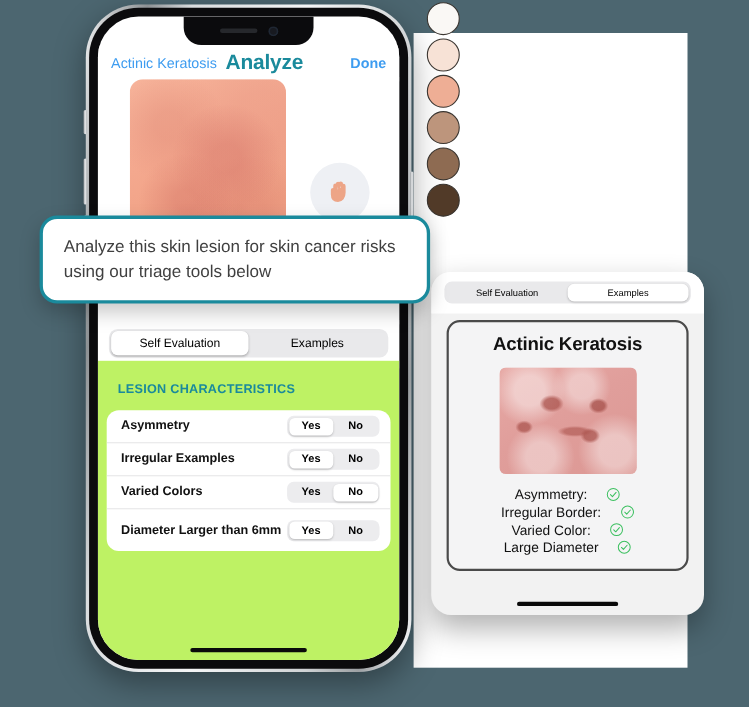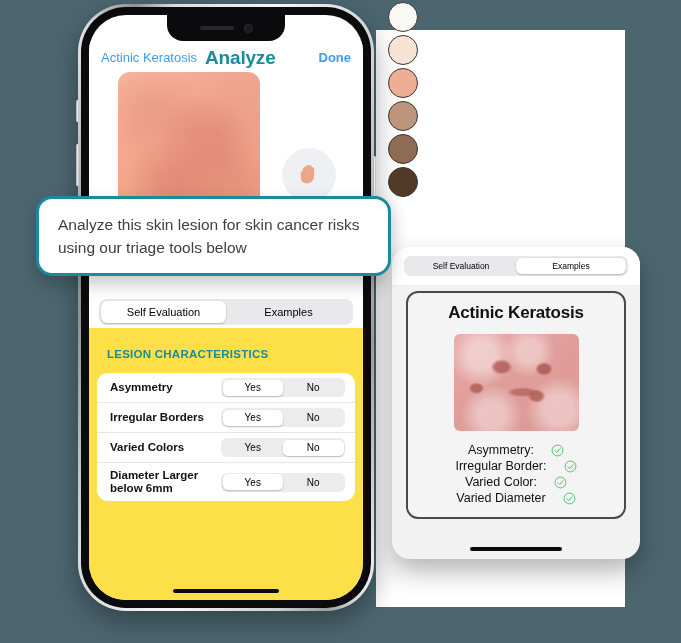--- a/index.html
+++ b/index.html
@@ -221,21 +221,21 @@
     font-weight: 500;
   }
   .seg-item.active {
     background: #ffffff;
     box-shadow: 0 1px 2px rgba(0,0,0,0.20), 0 0 0 0.4px rgba(0,0,0,0.04);
   }
 
   .app-body {
     position: absolute;
     top: 313px; left: 0; right: 0; bottom: 0;
-    background: #fde047;
+    background: #bef264;
     overflow: hidden;
   }
   .section-header {
     font-size: 11.5px;
     font-weight: 700;
     color: #1a8a9c;
     letter-spacing: 0.25px;
     padding: 20px 0 9px 18px;
   }
   .card-group {
@@ -259,24 +259,25 @@
     font-weight: 700;
     color: #111;
     line-height: 13px;
     flex: 1;
   }
   .yesno {
     display: flex;
     background: #ececee;
     border-radius: 6px;
     padding: 1.5px;
-    width: 124px;
+    width: 84px;
     height: 19px;
     box-sizing: border-box;
     flex: none;
+    font-weight: bold;
   }
   .yesno-opt {
     flex: 1;
     display: flex;
     align-items: center;
     justify-content: center;
     font-size: 10px;
     color: #000;
     border-radius: 5px;
   }
@@ -392,21 +393,21 @@
       linear-gradient(150deg,#e7a9a5 0%, #e09e9b 45%, #dc9894 100%);
   }
   .crit-list {
     display: flex;
     flex-direction: column;
     gap: 2px;
     align-items: center;
   }
   .crit-row {
     display: flex;
-    align-items: center;
+    align-items: flex-start;
     gap: 17px;
     font-size: 12.5px;
     color: #111;
   }
   .check-icon {
     width: 13px;
     height: 13px;
     flex: none;
   }
   .tablet-home {
@@ -477,35 +478,35 @@
 
       <div class="card-group">
         <div class="row">
           <div class="row-label">Asymmetry</div>
           <div class="yesno">
             <div class="yesno-opt on">Yes</div>
             <div class="yesno-opt">No</div>
           </div>
         </div>
         <div class="row">
-          <div class="row-label">Irregular Borders</div>
+          <div class="row-label">Irregular Examples</div>
           <div class="yesno">
             <div class="yesno-opt on">Yes</div>
             <div class="yesno-opt">No</div>
           </div>
         </div>
         <div class="row">
           <div class="row-label">Varied Colors</div>
           <div class="yesno">
             <div class="yesno-opt">Yes</div>
             <div class="yesno-opt on">No</div>
           </div>
         </div>
         <div class="row tall">
-          <div class="row-label">Diameter Larger below 6mm</div>
+          <div class="row-label">Diameter Larger than 6mm</div>
           <div class="yesno">
             <div class="yesno-opt on">Yes</div>
             <div class="yesno-opt">No</div>
           </div>
         </div>
       </div>
 
 
     </div>
 
@@ -544,21 +545,21 @@
           </svg>
         </div>
         <div class="crit-row">
           <span>Varied Color:</span>
           <svg class="check-icon" viewBox="0 0 24 24">
             <circle cx="12" cy="12" r="10" fill="none" stroke="#3cc060" stroke-width="1.7"></circle>
             <path d="M7.3 12.3l3.3 3.3 6.2-7" fill="none" stroke="#3cc060" stroke-width="1.7" stroke-linecap="round" stroke-linejoin="round"></path>
           </svg>
         </div>
         <div class="crit-row">
-          <span>Varied Diameter</span>
+          <span>Large Diameter</span>
           <svg class="check-icon" viewBox="0 0 24 24">
             <circle cx="12" cy="12" r="10" fill="none" stroke="#3cc060" stroke-width="1.7"></circle>
             <path d="M7.3 12.3l3.3 3.3 6.2-7" fill="none" stroke="#3cc060" stroke-width="1.7" stroke-linecap="round" stroke-linejoin="round"></path>
           </svg>
         </div>
       </div>
     </div>
   </div>
   <div class="tablet-home"></div>
 </div>

